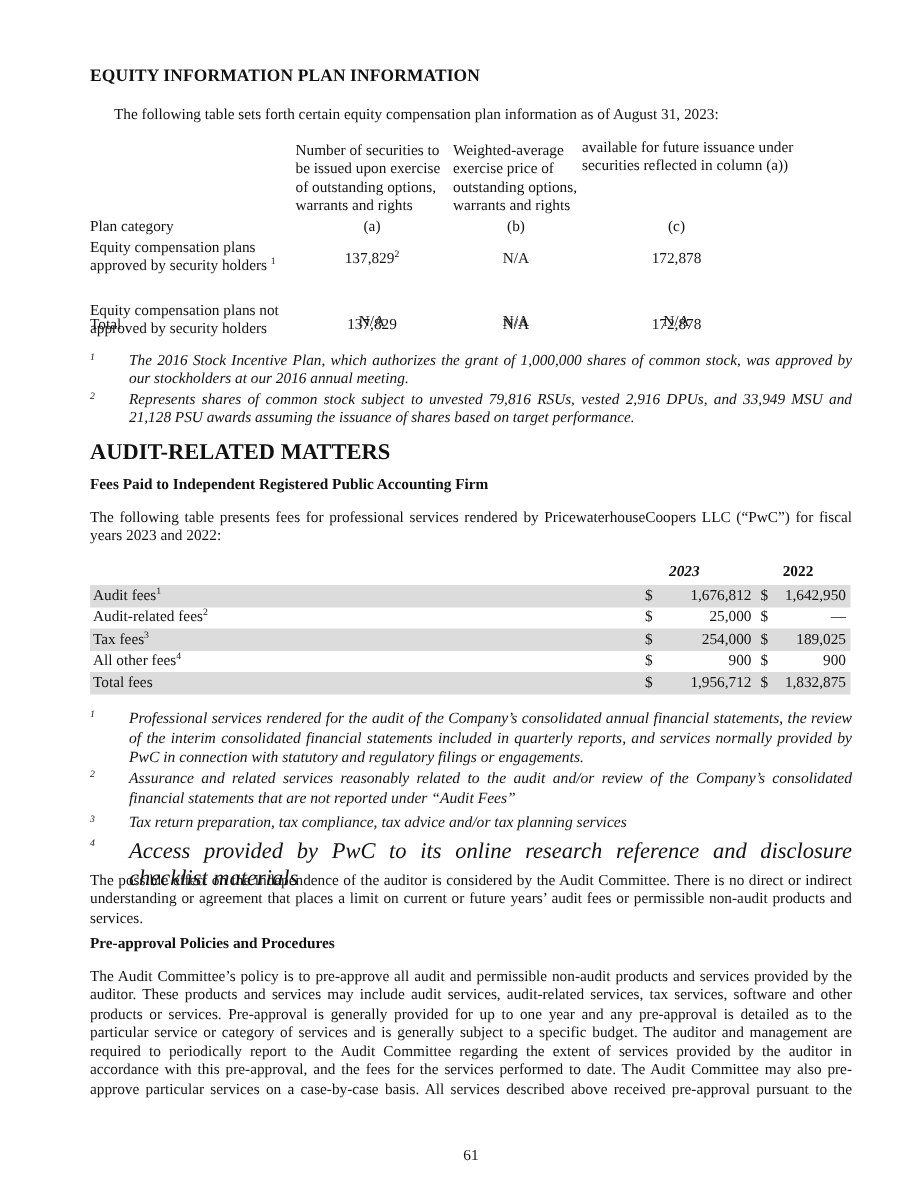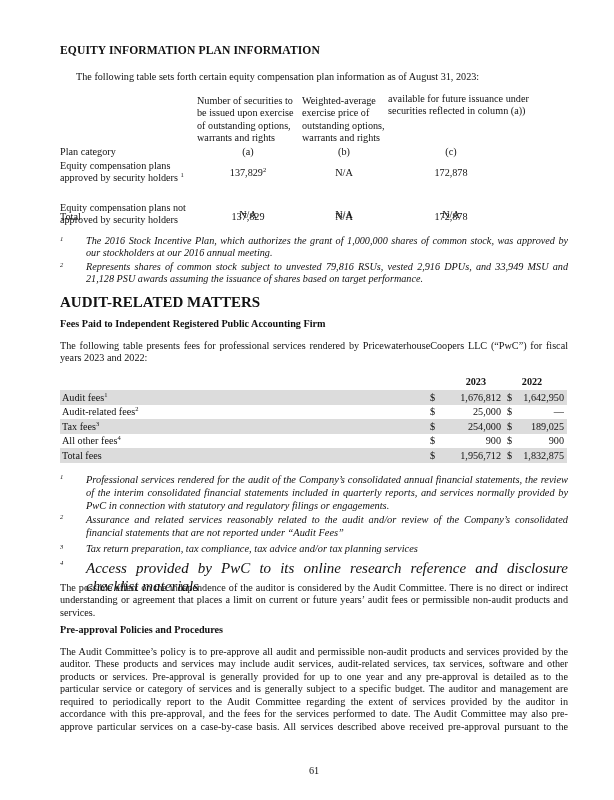--- a/index.html
+++ b/index.html
@@ -18,21 +18,21 @@
   .eq-row .cc { position: absolute; left: 324px; width: 134px; text-align: center; }
   sup { font-size: 6.5px; vertical-align: top; position: relative; top: -1px; }
   .fn { position: absolute; left: 0; width: 508px; font-style: italic; }
   .fn .num { position: absolute; left: 0; top: 0; font-size: 6.5px; }
   .fn .txt { position: absolute; left: 26px; width: 482px; text-align: justify; }
   .h2 { position: absolute; left: 0; font-weight: bold; font-size: 15px; }
   .h3 { position: absolute; left: 0; font-weight: bold; font-size: 10.2px; }
   .para { position: absolute; left: 0; width: 508px; text-align: justify; text-align-last: left; }
   
   .fee-head { position: absolute; top: 376px; left: 0; width: 508px; height: 13px; font-weight: bold; }
-  .fee-head .y1 { position: absolute; left: 386px; width: 40px; text-align: right; }
+  .fee-head .y1 { position: absolute; left: 386px; width: 40px; text-align: left; font-style: italic; }
   .fee-head .y2 { position: absolute; left: 452px; width: 40px; text-align: center; }
   .fee-row { position: absolute; left: 0; width: 507px; height: 14.5px; }
   .fee-row.shade { background: #dcdcdc; }
   .fee-row .lbl { position: absolute; left: 2px; top: 1.5px; }
   .fee-row .d1 { position: absolute; left: 370px; top: 1.5px; }
   .fee-row .v1 { position: absolute; left: 380px; width: 61px; top: 1.5px; text-align: right; }
   .fee-row .d2 { position: absolute; left: 447px; top: 1.5px; }
   .fee-row .v2 { position: absolute; left: 455px; width: 49px; top: 1.5px; text-align: right; }
   .pagenum { position: absolute; left: 0; width: 508px; top: 765px; text-align: center; }
 </style>

